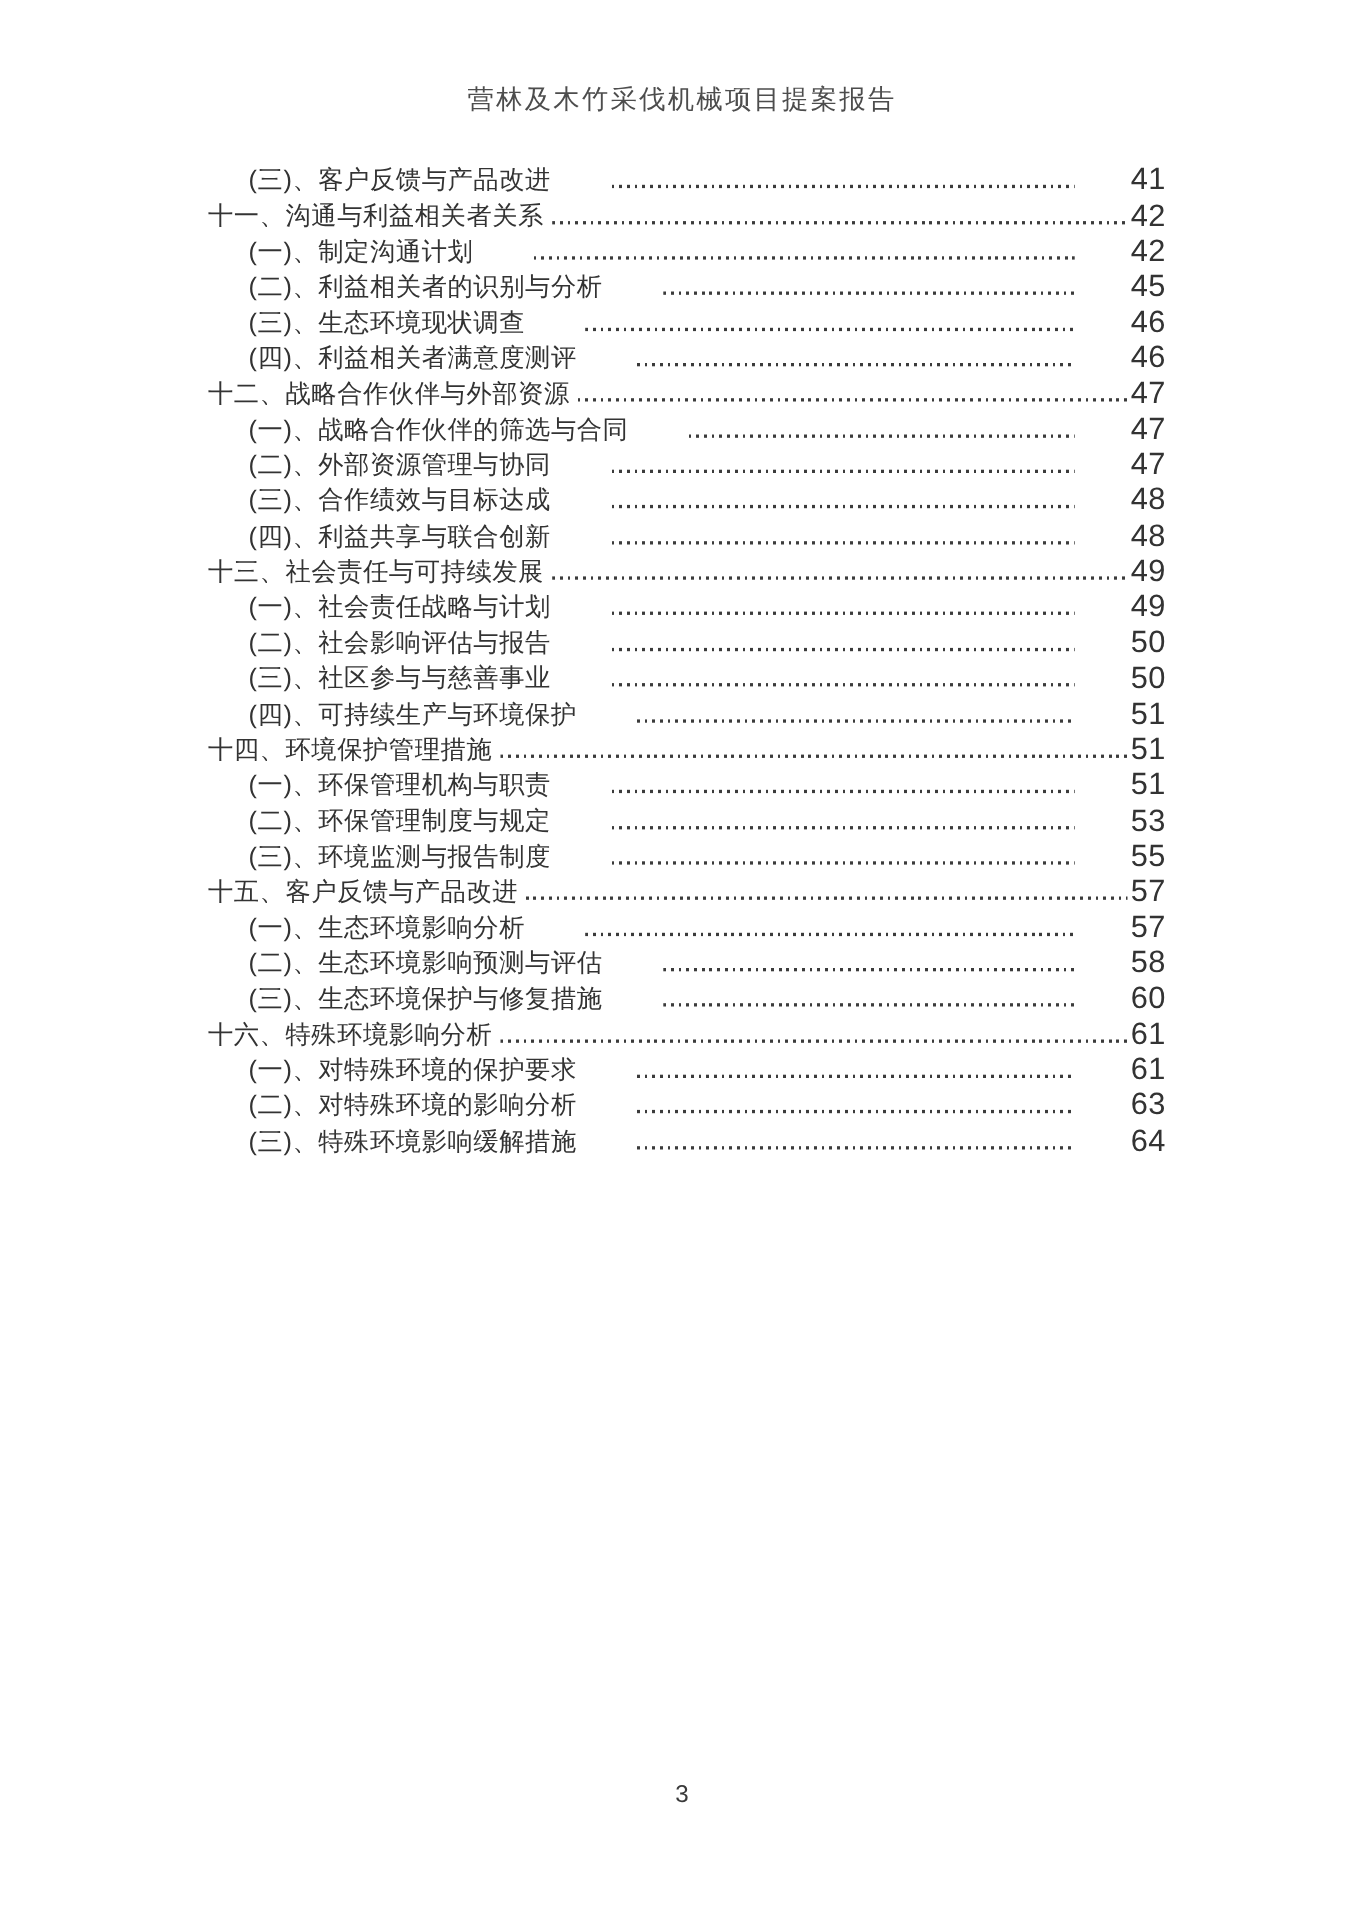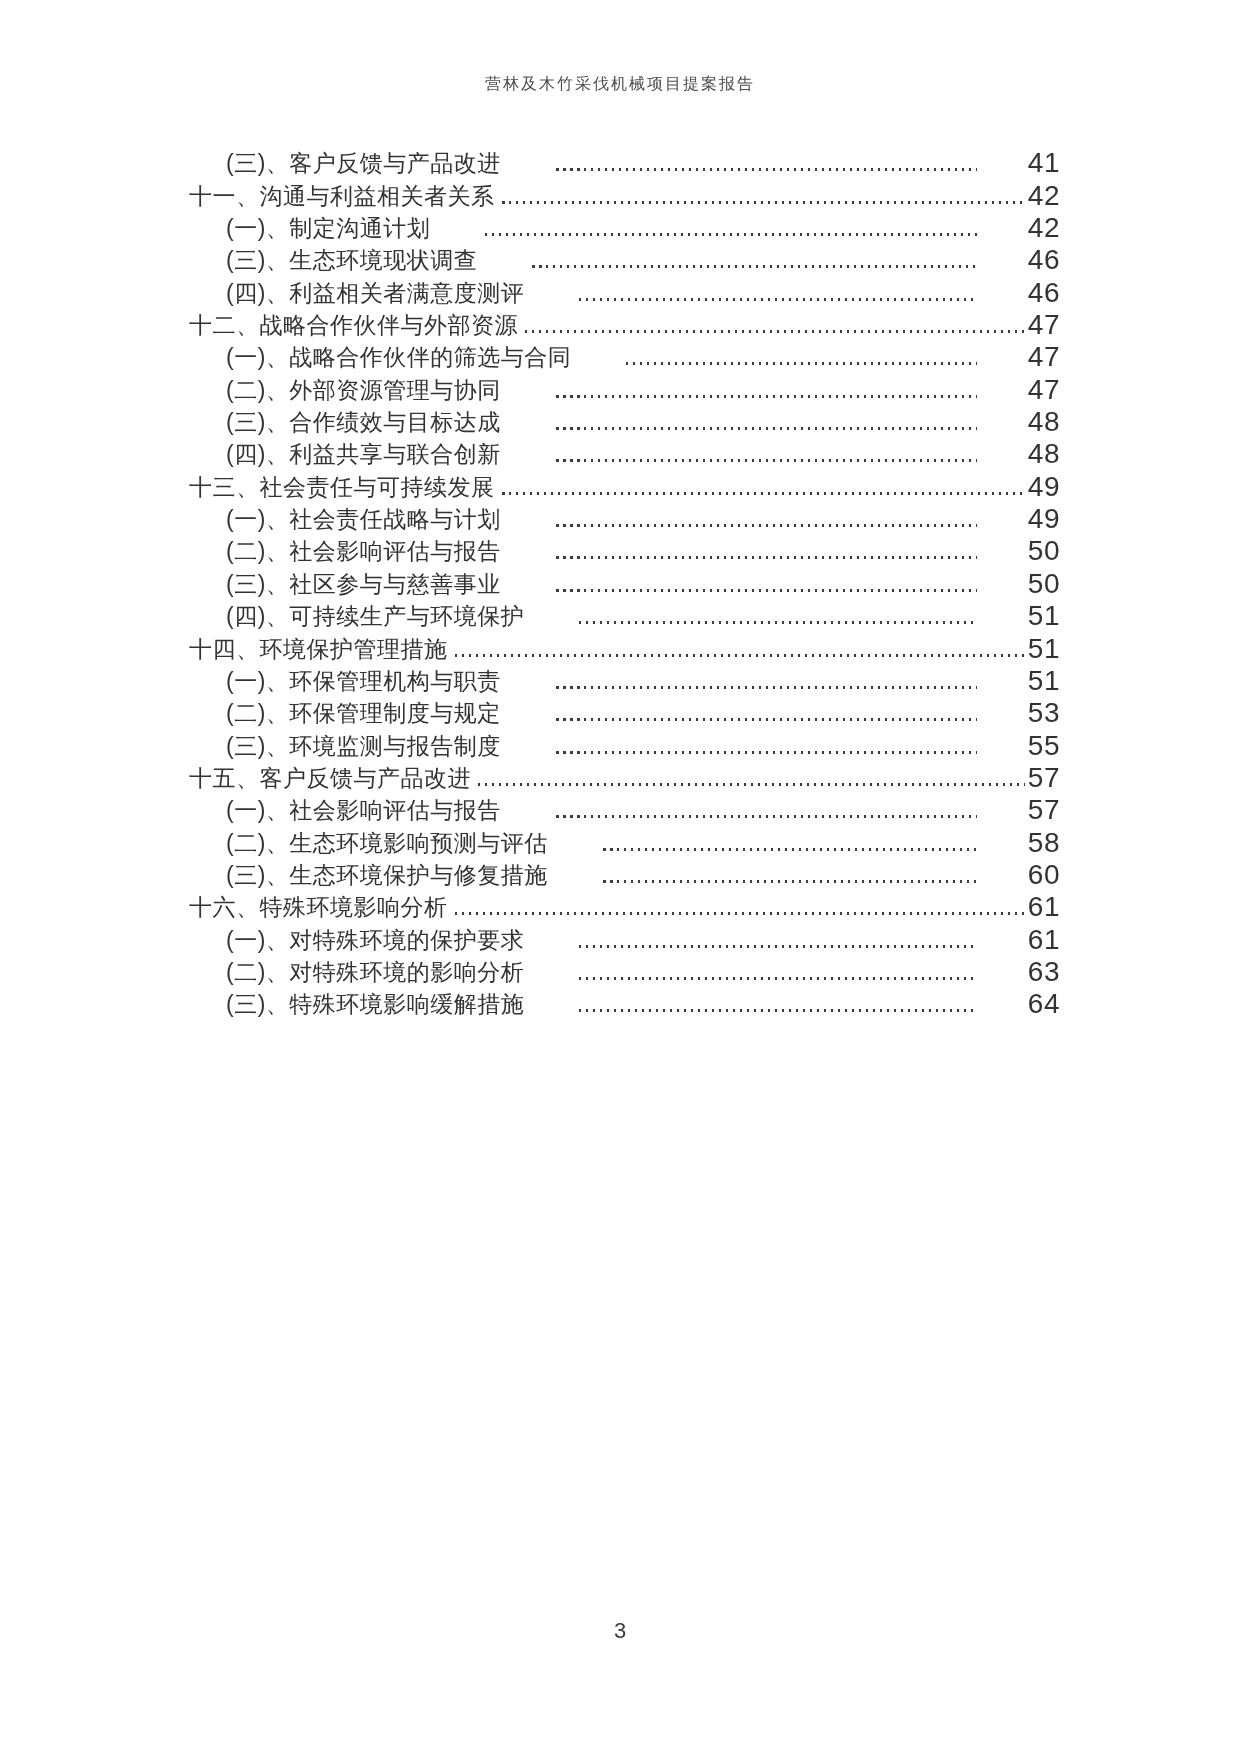--- a/index.html
+++ b/index.html
@@ -14,21 +14,21 @@
     font-family: "Liberation Sans", "DejaVu Sans", sans-serif;
     color: #333333;
     overflow: hidden;
   }
   .page-header {
     position: absolute;
     top: 74px;
     left: 0;
     width: 100%;
     text-align: center;
-    font-size: 16px;
+    font-size: 24px;
     letter-spacing: 2px;
     color: #4d4d4d;
   }
   .toc {
     position: absolute;
     top: 146px;
     left: 189px;
     right: 180px;
   }
   .toc-row {
@@ -81,20 +81,25 @@
     <span class="toc-label">十一、沟通与利益相关者关系</span>
     <span class="toc-dots"></span>
     <span class="toc-page">42</span>
   </div>
     <div class="toc-row level-2">
     <span class="toc-label">(一)、制定沟通计划</span>
     <span class="toc-dots"></span>
     <span class="toc-page">42</span>
   </div>
     <div class="toc-row level-2">
+    <span class="toc-label">(二)、利益相关者的识别与分析</span>
+    <span class="toc-dots"></span>
+    <span class="toc-page">45</span>
+  </div>
+    <div class="toc-row level-2">
     <span class="toc-label">(三)、生态环境现状调查</span>
     <span class="toc-dots"></span>
     <span class="toc-page">46</span>
   </div>
     <div class="toc-row level-2">
     <span class="toc-label">(四)、利益相关者满意度测评</span>
     <span class="toc-dots"></span>
     <span class="toc-page">46</span>
   </div>
     <div class="toc-row level-1">
@@ -166,21 +171,21 @@
     <span class="toc-label">(三)、环境监测与报告制度</span>
     <span class="toc-dots"></span>
     <span class="toc-page">55</span>
   </div>
     <div class="toc-row level-1">
     <span class="toc-label">十五、客户反馈与产品改进</span>
     <span class="toc-dots"></span>
     <span class="toc-page">57</span>
   </div>
     <div class="toc-row level-2">
-    <span class="toc-label">(一)、社会影响评估与报告</span>
+    <span class="toc-label">(一)、生态环境影响分析</span>
     <span class="toc-dots"></span>
     <span class="toc-page">57</span>
   </div>
     <div class="toc-row level-2">
     <span class="toc-label">(二)、生态环境影响预测与评估</span>
     <span class="toc-dots"></span>
     <span class="toc-page">58</span>
   </div>
     <div class="toc-row level-2">
     <span class="toc-label">(三)、生态环境保护与修复措施</span>

